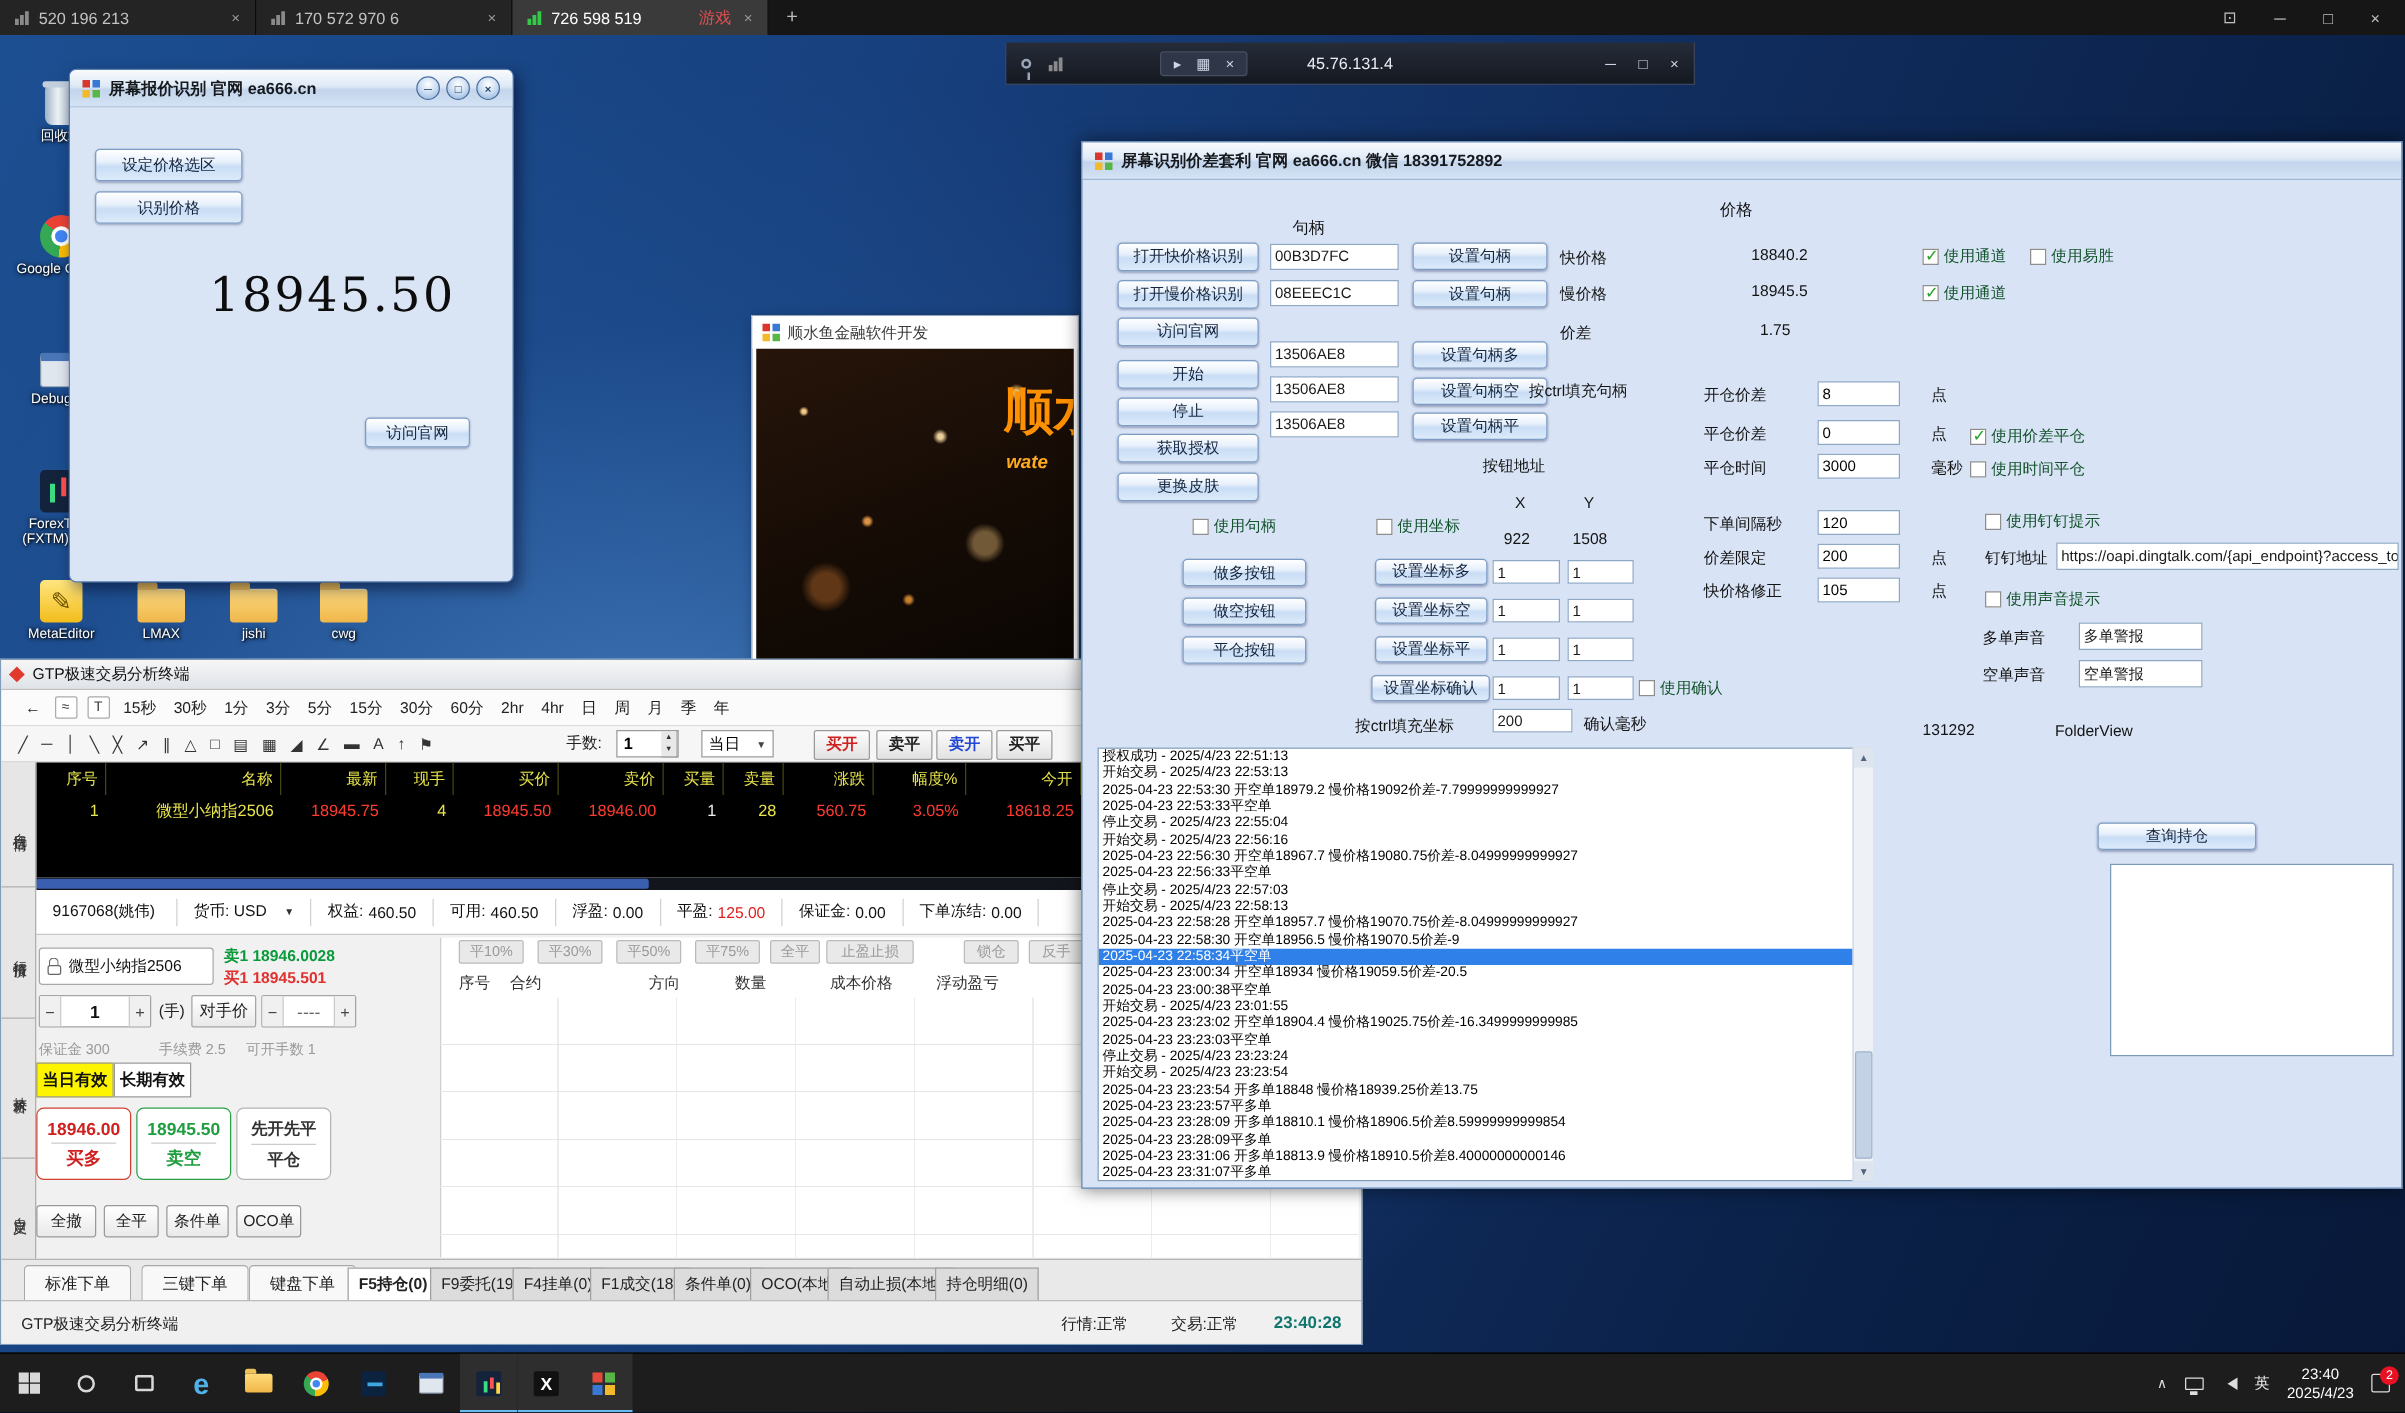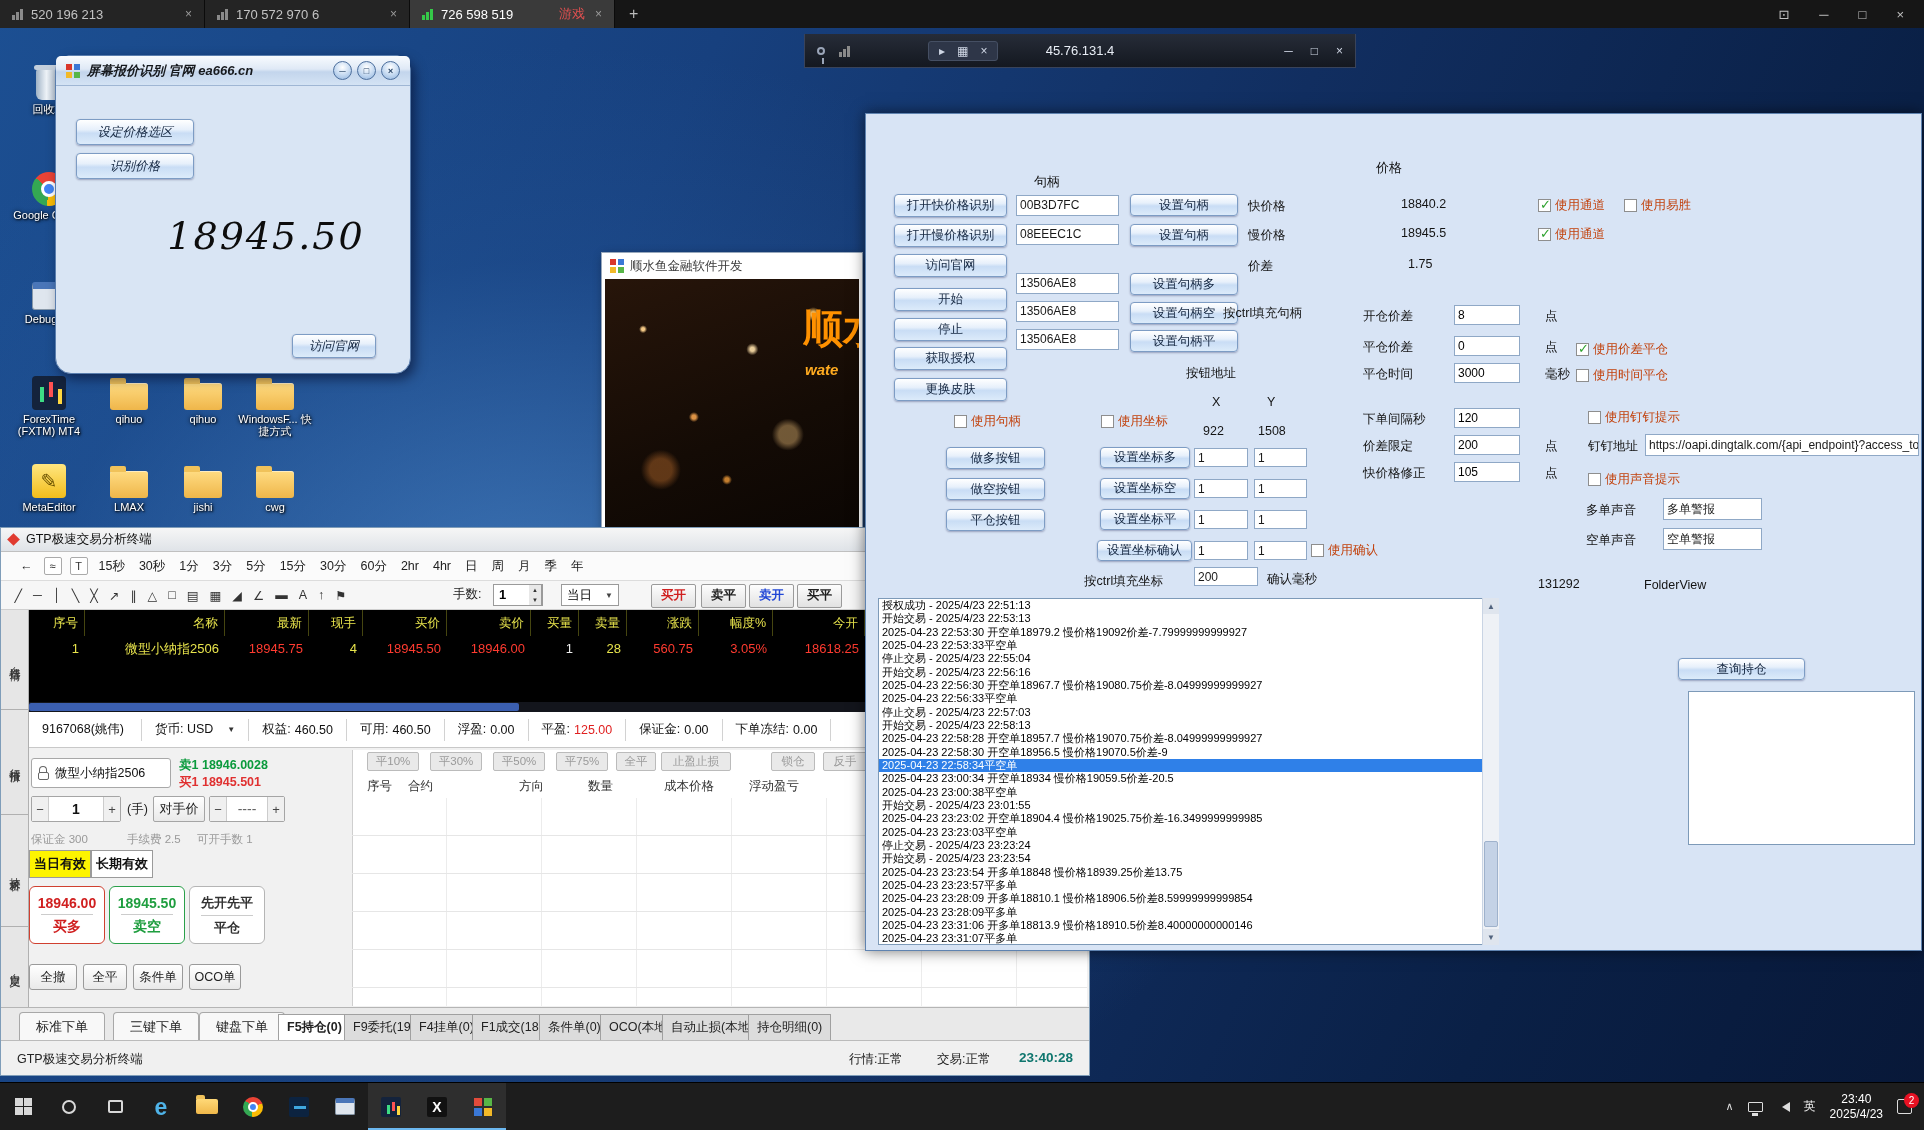--- a/index.html
+++ b/index.html
@@ -87,32 +87,32 @@
   #rdpbar{position:absolute;left:804px;top:34px;width:552px;height:34px;background:linear-gradient(#262c38,#141820);border:1px solid #39435a;border-top:none;display:flex;align-items:center;color:#cfd6e4;z-index:15;padding:0 12px;}
   #rdpbar .addr{position:absolute;left:0;right:0;text-align:center;font-size:13px;color:#e8edf5;}
   .pin{width:8px;height:8px;border:2px solid #9aa5b8;border-radius:50%;position:relative;margin-right:14px;}
   .pin::after{content:"";position:absolute;left:3px;top:9px;width:2px;height:6px;background:#9aa5b8;}
   #rdpmini{display:flex;gap:12px;background:#2e3648;border:1px solid #454f63;border-radius:3px;padding:2px 10px;margin-left:78px;font-size:12px;z-index:2;}
   #rdpbtns{margin-left:auto;display:flex;gap:18px;font-size:12px;z-index:2;}
   
   .xbtn{position:absolute;display:flex;align-items:center;justify-content:center;font-size:12.5px;color:#13253f;border:1px solid #7d9cc4;border-radius:4px;
     background:linear-gradient(180deg,#ffffff,#e7f0fb 40%,#c9ddf5 55%,#dcebfa);box-shadow:0 1px 2px rgba(0,0,60,.3);white-space:nowrap;}
   .tin{position:absolute;border:1px solid #8fa8c6;background:#fff;font-size:12px;padding:0 3px;color:#1a1a1a;line-height:18px;overflow:hidden;white-space:nowrap;}
-  .cbx{position:absolute;display:flex;align-items:center;gap:4px;font-size:12.5px;color:#c2410c;white-space:nowrap;}
+  .cbx{position:absolute;display:flex;align-items:center;gap:4px;font-size:12.5px;color:#14532d;white-space:nowrap;}
   .cbx .box{width:13px;height:13px;background:#fff;border:1px solid #8e8e8e;position:relative;flex:none;}
   .cbx.on .box::after{content:"✓";position:absolute;left:1px;top:-3px;font-size:13px;font-weight:bold;color:#2ea22e;}
   .titlebar{position:absolute;left:0;top:0;right:0;height:30px;display:flex;align-items:center;gap:7px;padding:0 10px;
     background:linear-gradient(180deg,#f8fbfe,#dfe9f6 45%,#c3d5ec 55%,#d4e3f4);border-bottom:1px solid #9fb6d4;font-size:13px;font-weight:bold;color:#16191d;}
   .sqicon{width:14px;height:14px;flex:none;background:
     linear-gradient(#d9372b,#d9372b) 0 0/6px 6px no-repeat,
     linear-gradient(#3a78d6,#3a78d6) 8px 0/6px 6px no-repeat,
     linear-gradient(#f2b928,#f2b928) 0 8px/6px 6px no-repeat,
     linear-gradient(#58b647,#58b647) 8px 8px/6px 6px no-repeat;}
   
-  #qwin{position:absolute;left:55px;top:55px;width:356px;height:319px;background:#d9e5f4;border:1px solid #5a7eae;border-radius:16px;box-shadow:4px 5px 12px rgba(0,0,25,.5);z-index:50;font-style:italic;}
+  #qwin{position:absolute;left:55px;top:55px;width:356px;height:411px;background:#d9e5f4;border:1px solid #5a7eae;border-radius:6px;box-shadow:4px 5px 12px rgba(0,0,25,.5);z-index:50;}
   #qwin .rbts{margin-left:auto;display:flex;gap:5px;}
   .rb{width:19px;height:19px;border-radius:50%;border:1px solid #4d6f9d;background:radial-gradient(circle at 50% 32%,#fff,#cfe0f4 45%,#8fb4de);display:flex;align-items:center;justify-content:center;font-size:9px;color:#1c3a5e;font-weight:bold;}
   #bigprice{position:absolute;left:90px;top:158px;width:240px;text-align:center;font-family:"DejaVu Serif",serif;font-size:38px;color:#0d0d0d;letter-spacing:2px;}
   
   #promo{position:absolute;left:601px;top:252px;width:262px;height:282px;background:#fff;border:1px solid #98a8bc;box-shadow:3px 4px 10px rgba(0,0,0,.45);z-index:20;}
   #promo .ptitle{height:26px;display:flex;align-items:center;gap:6px;padding:0 8px;font-size:12.5px;color:#3c3c3c;background:#fff;font-weight:normal;}
   #promo .pbody{position:absolute;left:3px;right:3px;top:26px;bottom:3px;overflow:hidden;
     background:
       radial-gradient(circle at 15% 20%, rgba(255,210,140,.95) 0 1.5px, transparent 4px),
       radial-gradient(circle at 35% 55%, rgba(255,170,80,.85) 0 2px, transparent 5px),
@@ -693,20 +693,24 @@
     </div>
     <div id="tstatus">
       <span class="s1">GTP极速交易分析终端</span>
       <span class="s2">行情:正常</span>
       <span class="s3">交易:正常</span>
       <span class="s4">23:40:28</span>
     </div>
   </div>
 
   <div id="arb">
+    <div class="titlebar">
+      <span class="sqicon"></span>
+      <span>屏幕识别价差套利   官网 ea666.cn 微信 18391752892</span>
+    </div>
     <span class="seclbl" style="left:168px;top:47px;margin-top:12px;">句柄</span>
     <span class="seclbl" style="left:510px;top:45px;">价格</span>
 
     <div class="xbtn" style="left:28px;top:80px;width:113px;height:23px;">打开快价格识别</div>
     <div class="xbtn" style="left:28px;top:110px;width:113px;height:23px;">打开慢价格识别</div>
     <div class="xbtn" style="left:28px;top:140px;width:113px;height:23px;">访问官网</div>
     <div class="xbtn" style="left:28px;top:174px;width:113px;height:23px;">开始</div>
     <div class="xbtn" style="left:28px;top:204px;width:113px;height:23px;">停止</div>
     <div class="xbtn" style="left:28px;top:233px;width:113px;height:23px;">获取授权</div>
     <div class="xbtn" style="left:28px;top:264px;width:113px;height:23px;">更换皮肤</div>

